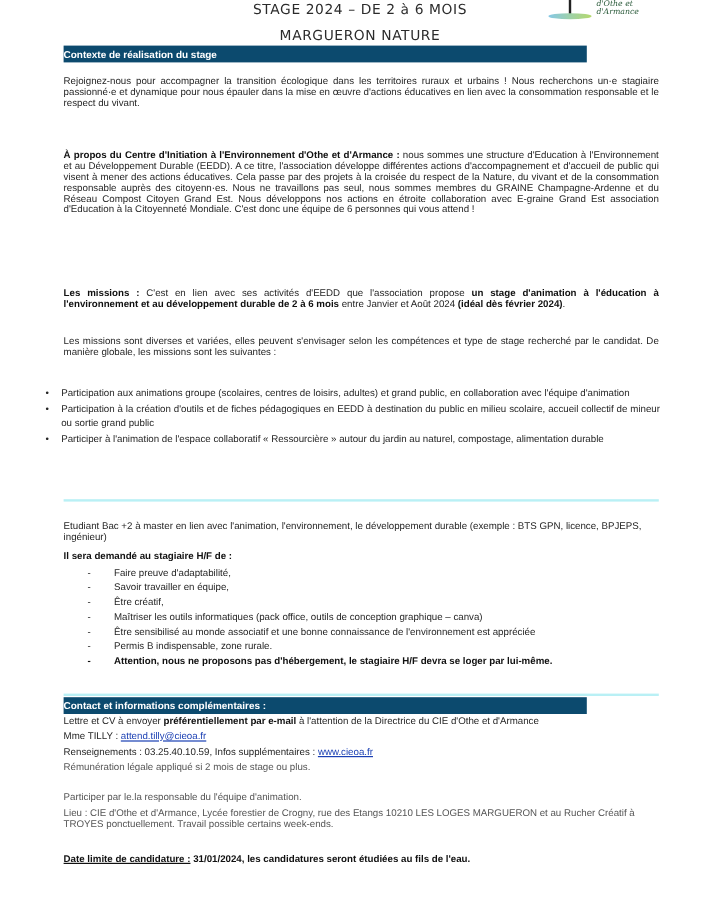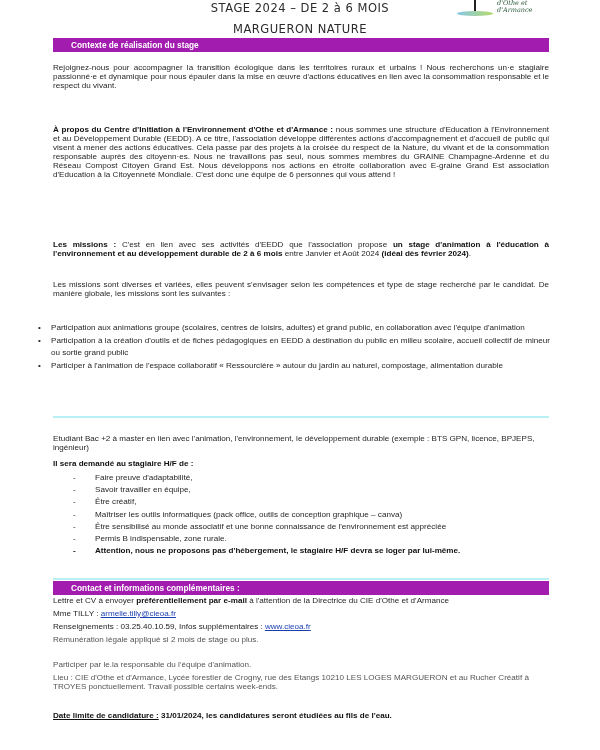--- a/index.html
+++ b/index.html
@@ -17,22 +17,22 @@
 
   .logo { position: absolute; left: 455px; top: 0px; width: 100px; height: 22px; }
   .logo .tree { position: absolute; left: 16px; top: -6px; width: 8px; height: 18px; }
   .logo .trunk { position: absolute; left: 3px; top: 4px; width: 2px; height: 14px; background: #222; }
   .logo .ground { position: absolute; left: 2px; top: 11px; width: 36px; height: 5px; border-radius: 50%;
                   background: linear-gradient(90deg, #86c8e6, #b5d96c); }
   .logo .name { position: absolute; left: 42px; top: 0px; font-family: "DejaVu Serif", serif; font-style: italic;
                 font-size: 6.5px; line-height: 7px; color: #2a5a3a; }
 
   .bar {
-    position: absolute; left: 53px; width: 496px; height: 14px;
-    background: #a21caf; color: #fff; font-size: 8.3px; font-weight: bold; line-height: 14px; padding-left: 18px;
+    position: absolute; left: 53px; width: 436px; height: 14px;
+    background: #0c4a6e; color: #fff; font-size: 8.3px; font-weight: bold; line-height: 14px; padding-left: 0;
   }
   .sep { position: absolute; left: 53px; width: 496px; height: 2px; background: #b9f0f5; }
 
   .para { position: absolute; left: 53px; width: 496px; font-size: 8.1px; line-height: 9px; text-align: justify; color: #262626; }
   .para b { font-weight: bold; color: #111; }
   .left { text-align: left; }
   .gray { color: #555; }
 
   .bullets { position: absolute; left: 38px; width: 512px; list-style: none; font-size: 8.1px; line-height: 12.3px; color: #262626; }
   .bullets li { position: relative; padding-left: 13px; margin-bottom: 0.5px; text-align: justify; }
@@ -101,21 +101,21 @@
     <li class="strong"><span class="dash">-</span><span>Attention, nous ne proposons pas d'hébergement, le stagiaire H/F devra se loger par lui-même.</span></li>
   </ul>
 
   <div class="sep" style="top:578px;"></div>
   <div class="bar" style="top:581px;">Contact et informations complémentaires :</div>
 
   <div class="para left" style="top:596px;">
     <span>Lettre et CV à envoyer </span><b>préférentiellement par e-mail</b><span> à l'attention de la Directrice du CIE d'Othe et d'Armance</span>
   </div>
   <div class="para left" style="top:609px;">
-    <span>Mme TILLY : </span><a class="link">armelle.tilly@cieoa.fr</a>
+    <span>Mme TILLY : </span><a class="link">attend.tilly@cieoa.fr</a>
   </div>
   <div class="para left" style="top:622px;">
     <span>Renseignements : 03.25.40.10.59, Infos supplémentaires : </span><a class="link">www.cieoa.fr</a>
   </div>
   <div class="para left gray" style="top:635px;">Rémunération légale appliqué si 2 mois de stage ou plus.</div>
 
   <div class="para left gray" style="top:660px;">Participer par le.la responsable du l'équipe d'animation.</div>
   <div class="para left gray" style="top:673px;">Lieu : CIE d'Othe et d'Armance, Lycée forestier de Crogny, rue des Etangs 10210 LES LOGES MARGUERON et au Rucher Créatif à TROYES ponctuellement. Travail possible certains week-ends.</div>
 
   <div class="para left" style="top:711px;">

